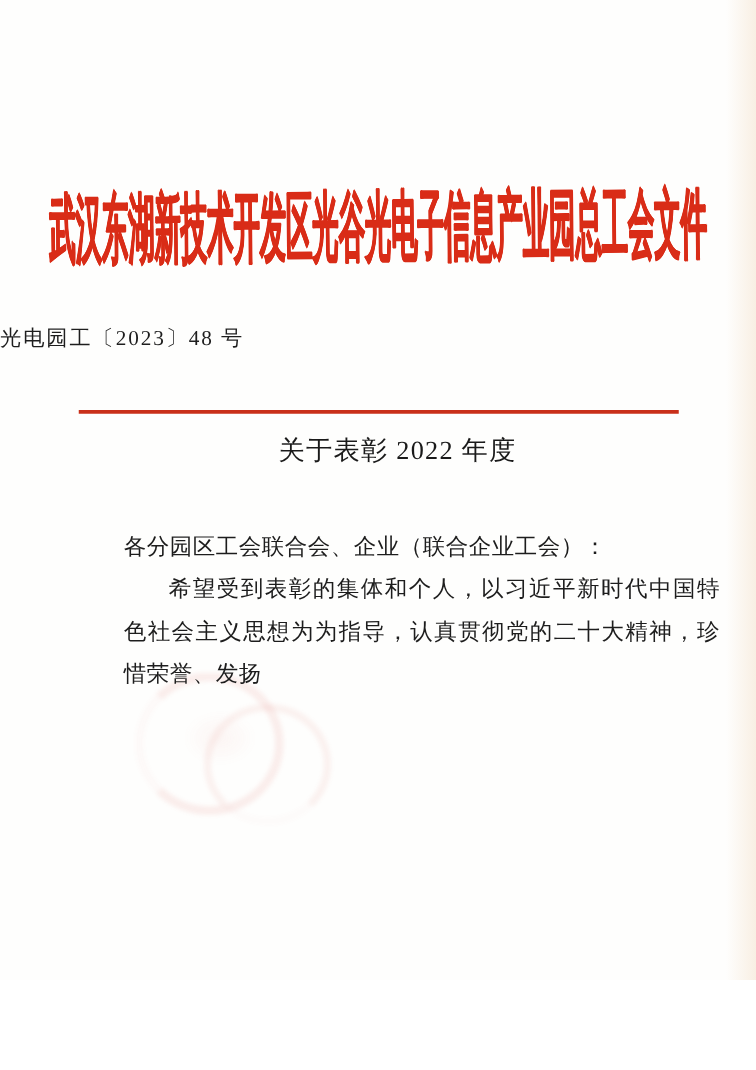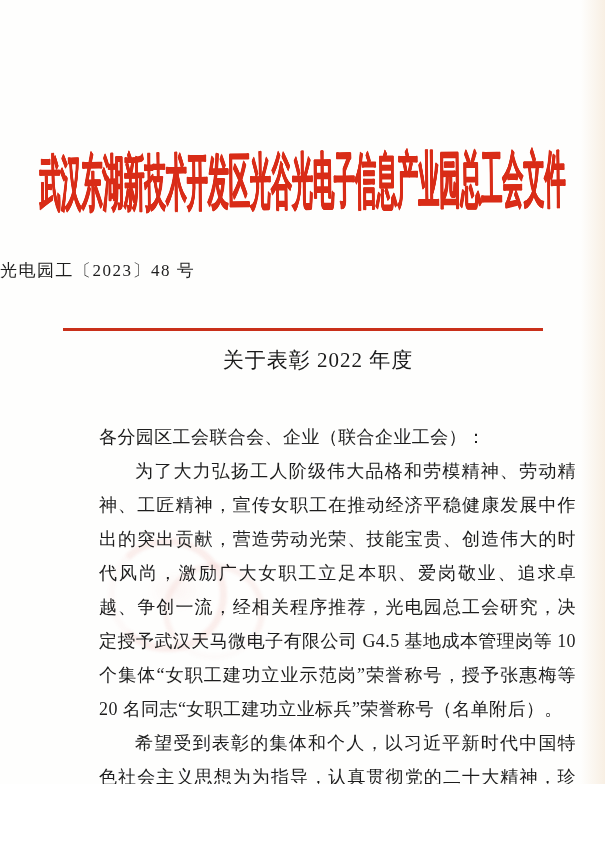--- a/index.html
+++ b/index.html
@@ -173,19 +173,18 @@
   </div>
 
   <div class="seal-ghost">
     <div class="arc1"></div>
     <div class="arc2"></div>
     <div class="blob"></div>
   </div>
 
   <div class="body-text">
     <p class="salutation">各分园区工会联合会、企业（联合企业工会）：</p>
-    <p>为了大力弘扬工人阶级伟大品格和劳模精神、劳动精神、工匠精神，宣传女职工在推动经济平稳健康发展中作出的突出贡献，营造劳动光荣、技能宝贵、创造伟大的时代风尚，激励广大女职工立足本职、爱岗敬业、追求卓越、争创一流，经相关程序推荐，光电园总工会研究，决定授予武汉天马微电子有限公司 G4.5 基地成本管理岗等 10 个集体“女职工建功立业示范岗”荣誉称号，授予张惠梅等 20 名同志“女职工建功立业标兵”荣誉称号（名单附后）。</p>
     <p>希望受到表彰的集体和个人，以习近平新时代中国特色社会主义思想为为指导，认真贯彻党的二十大精神，珍惜荣誉、发扬</p>
   </div>
 
   <div class="page-number">1</div>
 
 </div>
 
 </body></html>

